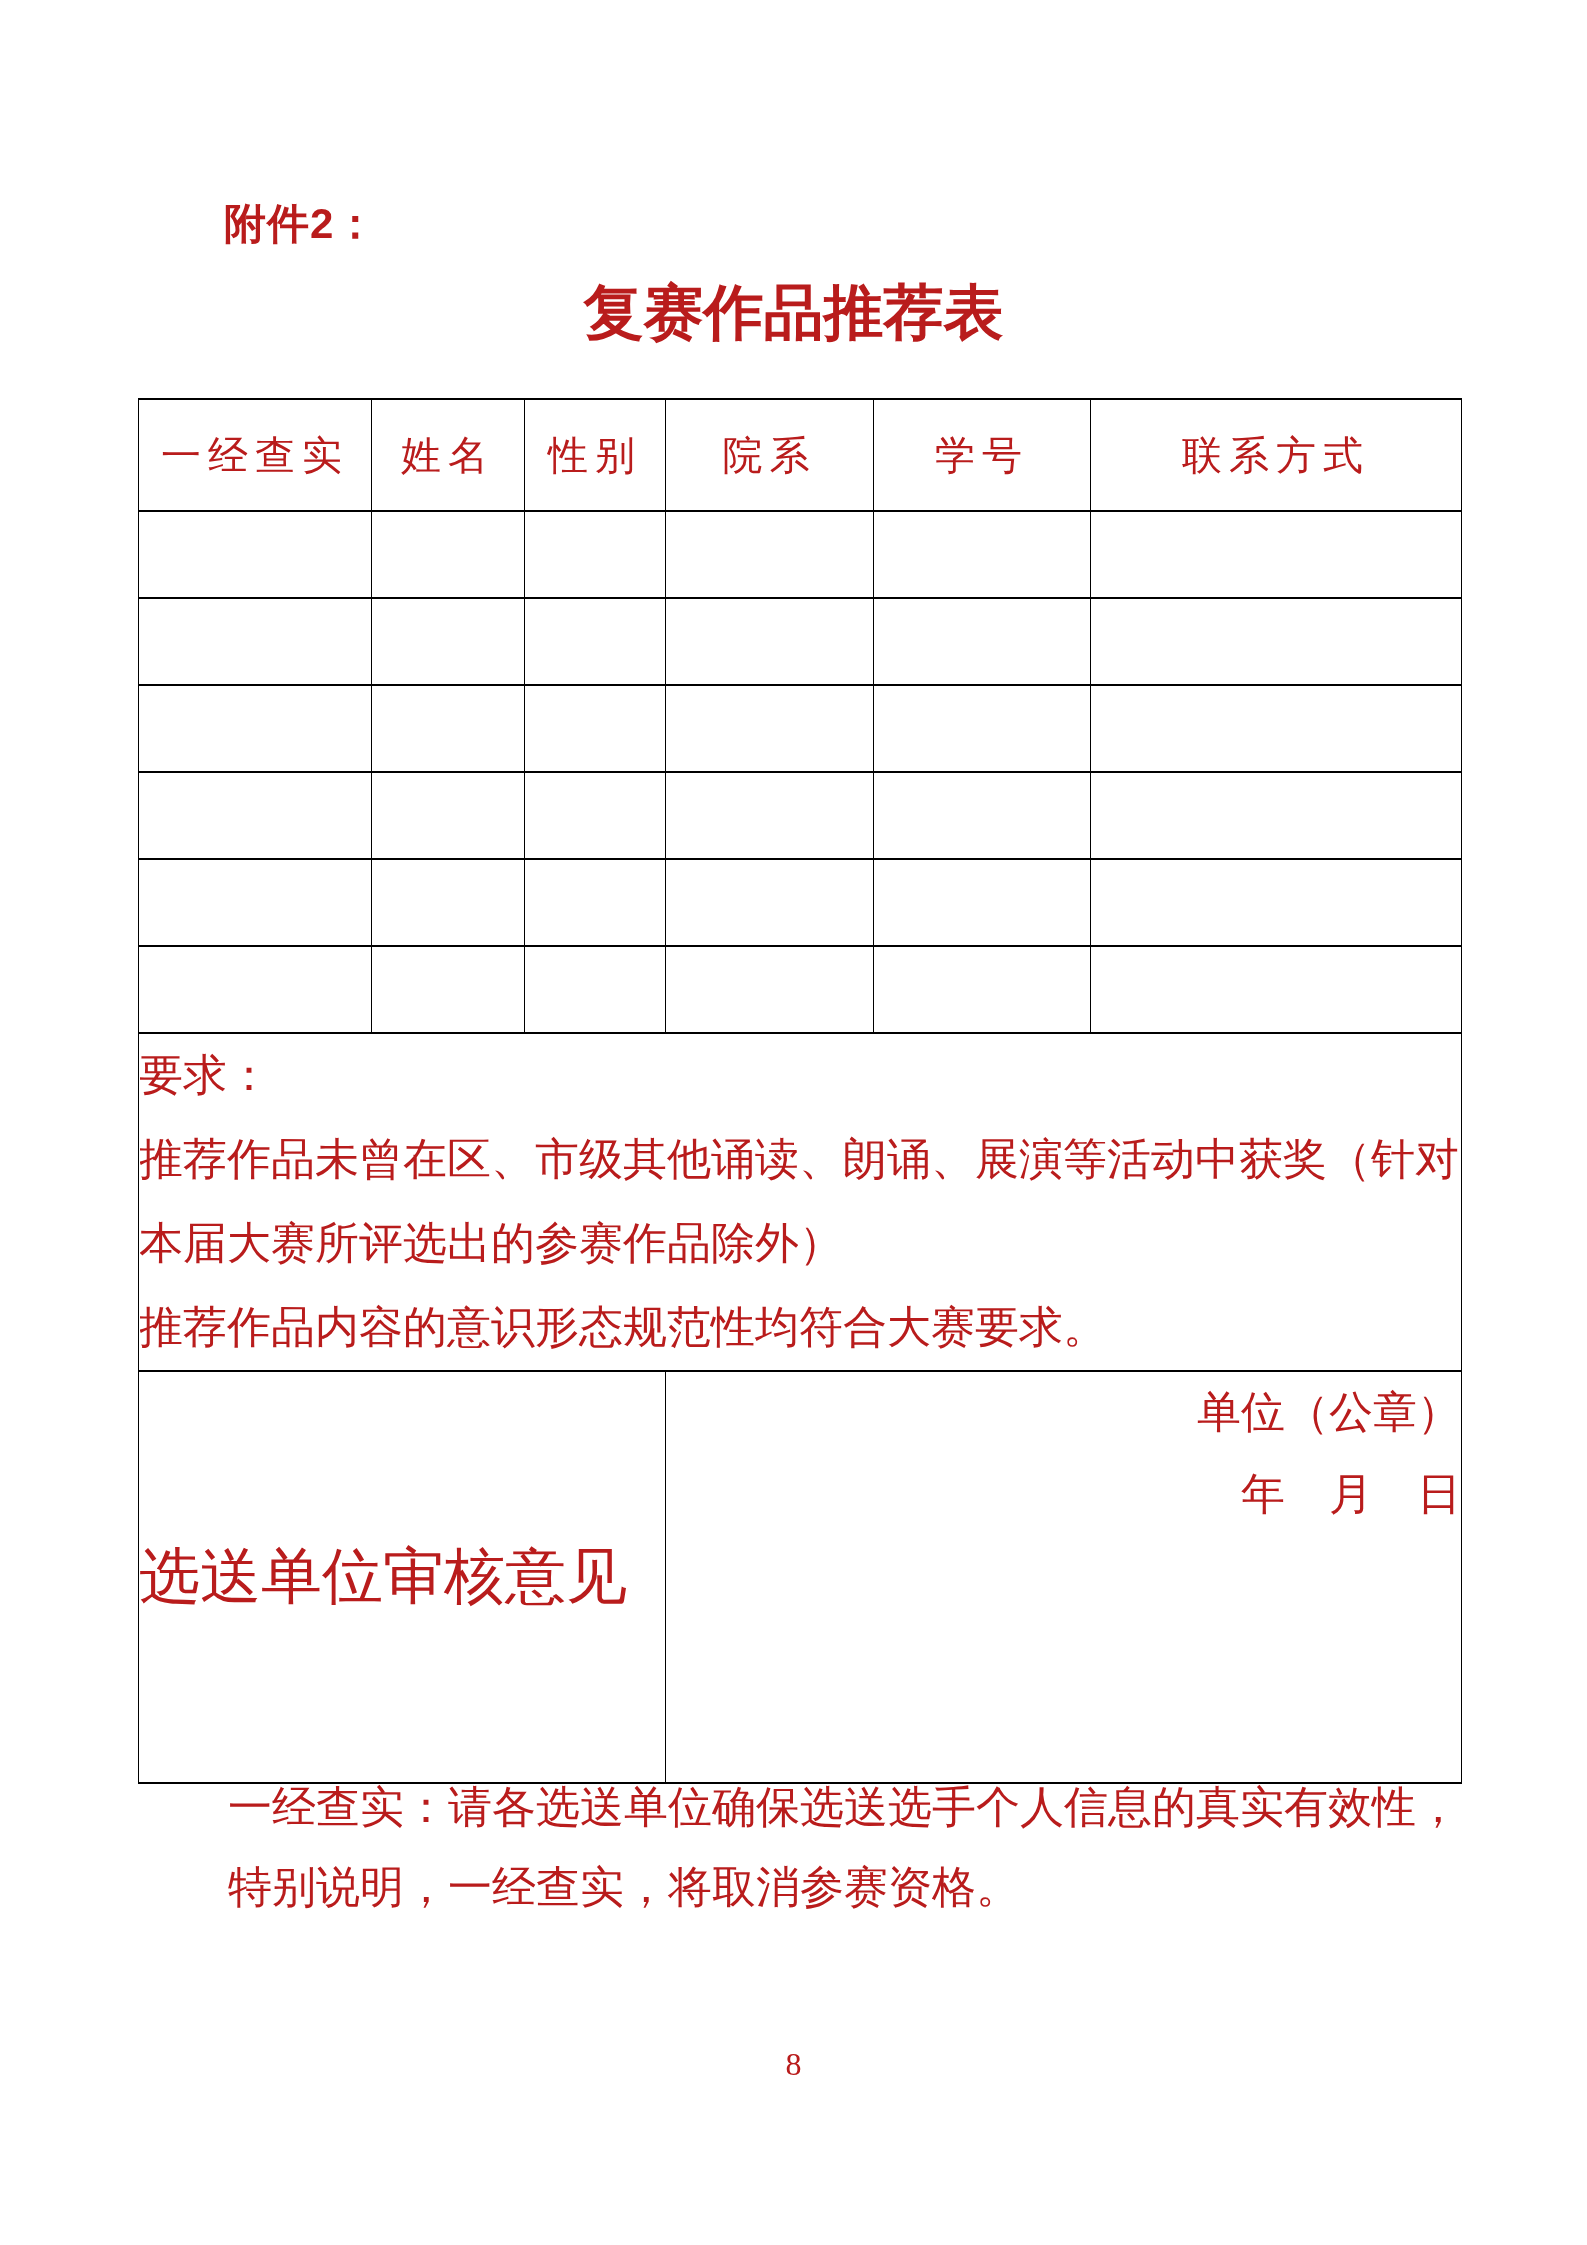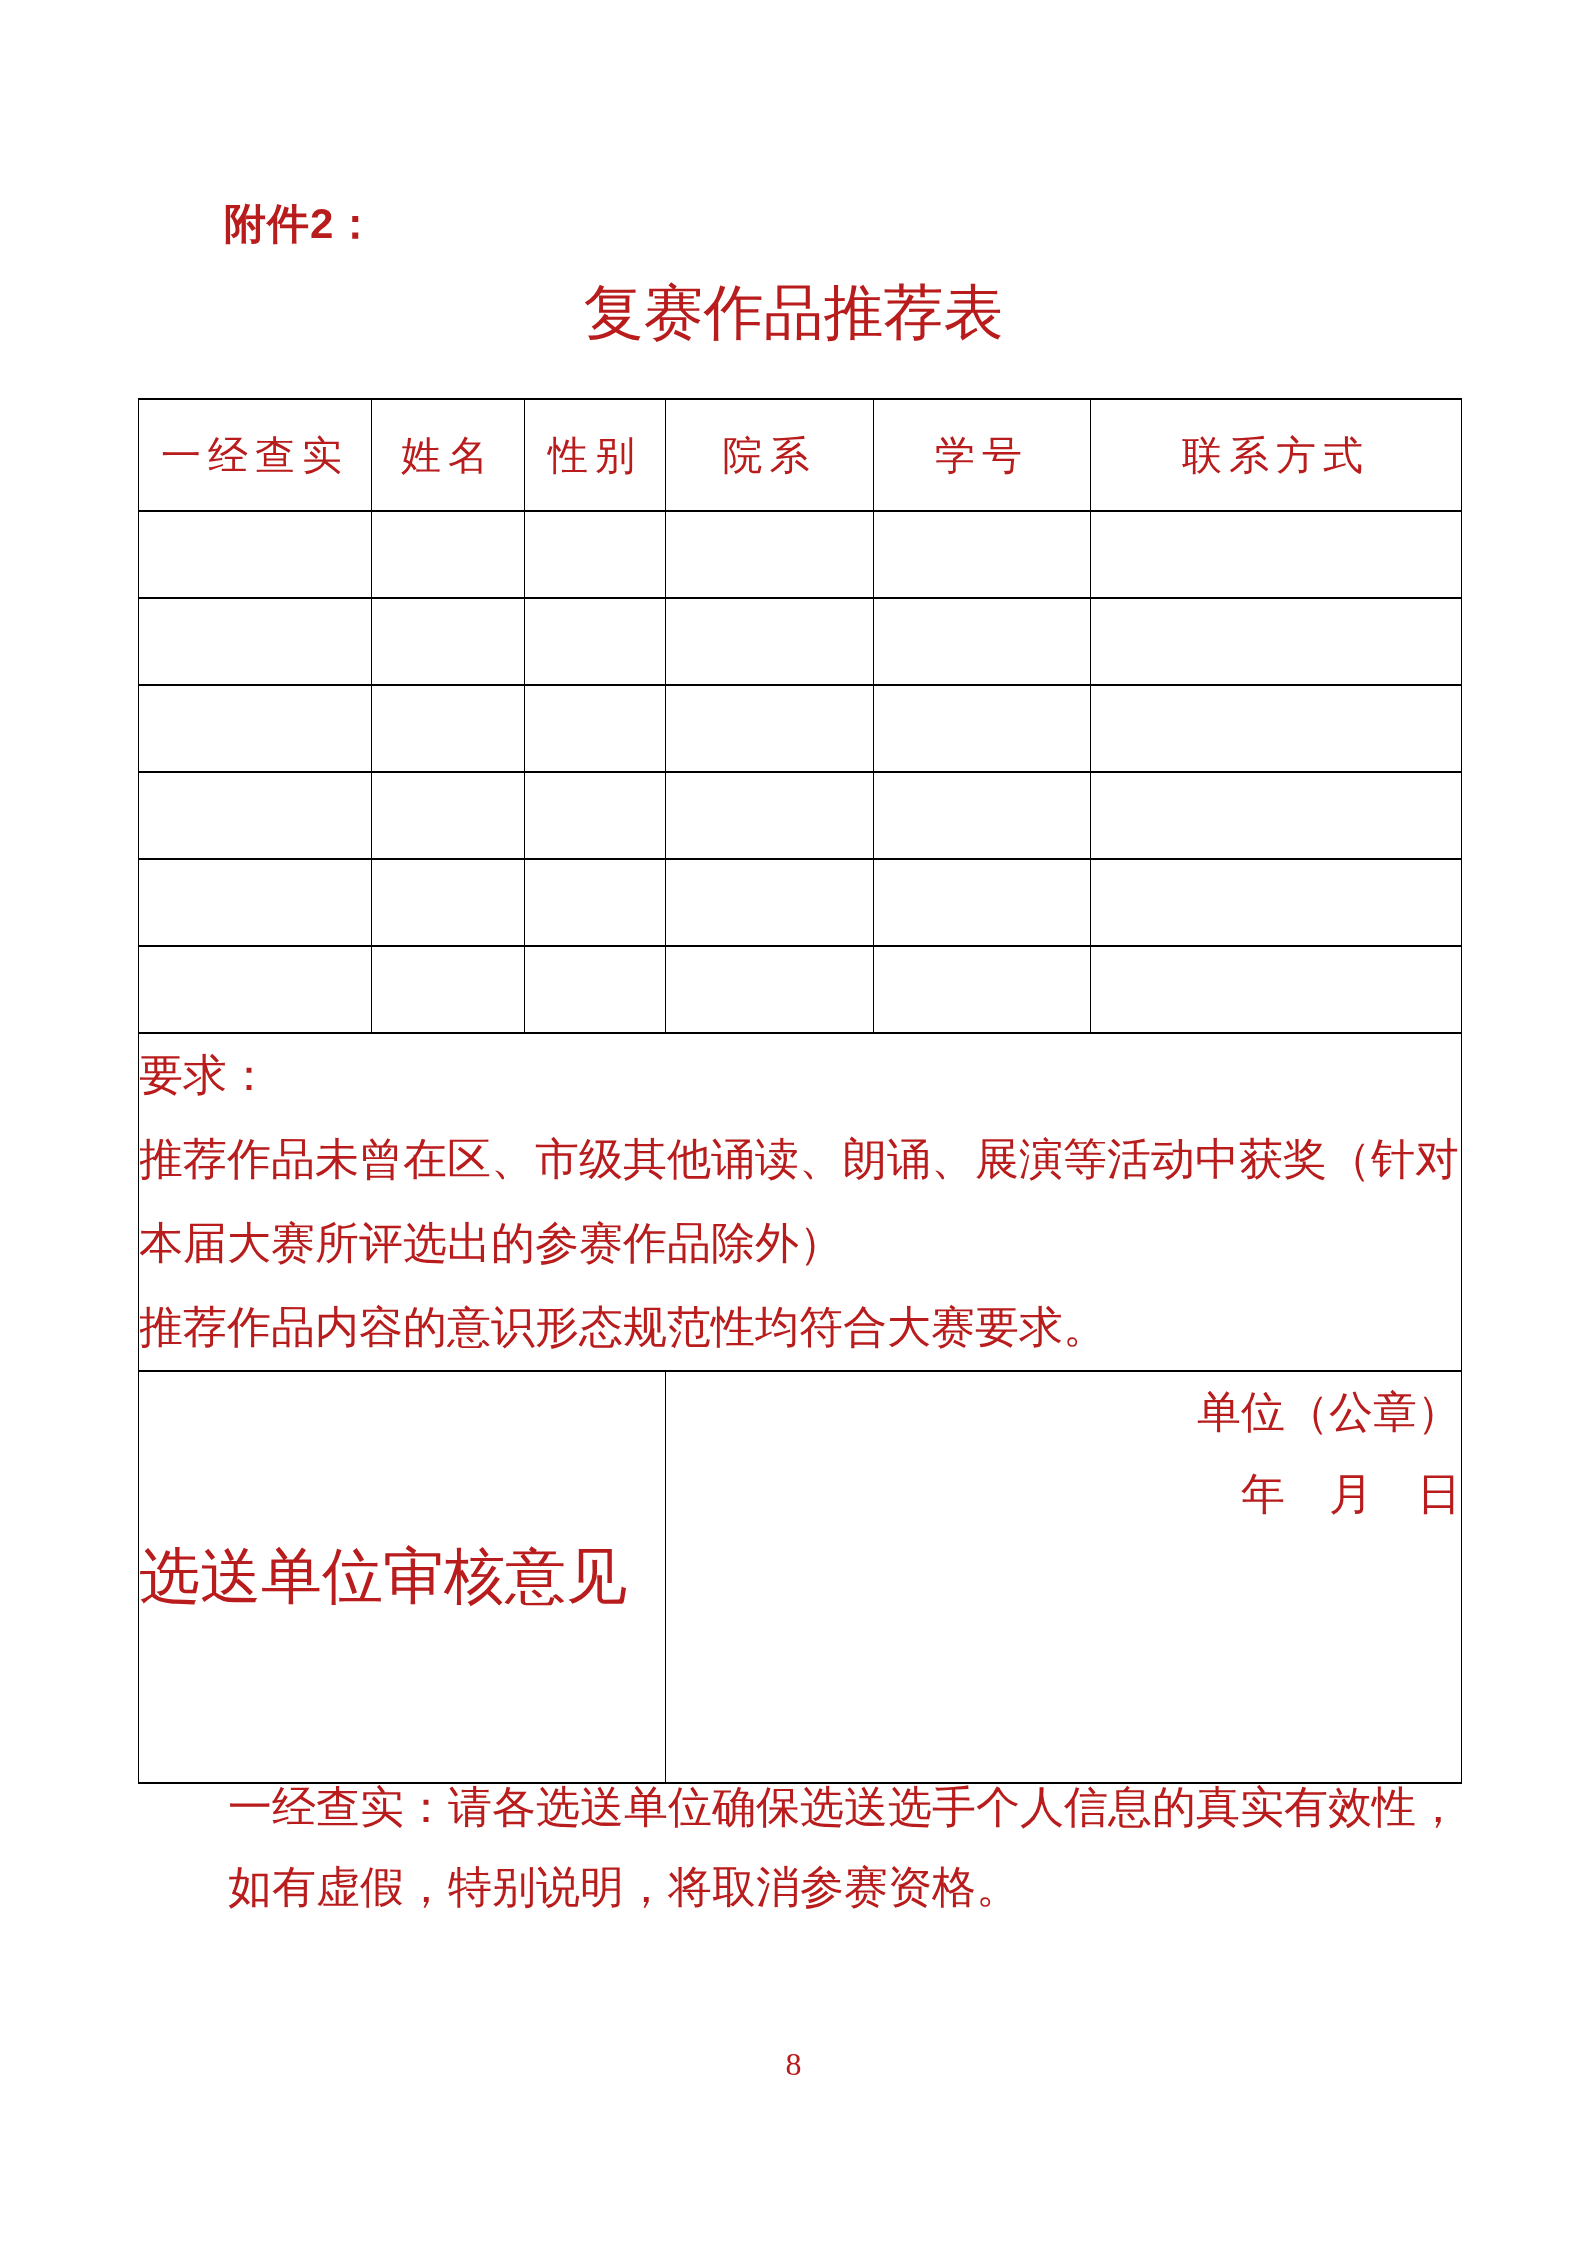--- a/index.html
+++ b/index.html
@@ -27,21 +27,21 @@
     letter-spacing: 1px;
     white-space: nowrap;
   }
   .doc-title {
     position: absolute;
     left: 0;
     top: 281px;
     width: 100%;
     text-align: center;
     font-family: "Liberation Serif", serif;
-    font-weight: normal;
+    font-weight: bold;
     font-size: 60px;
     line-height: 64px;
     white-space: nowrap;
   }
   table.form {
     position: absolute;
     left: 138px;
     top: 398px;
     width: 1323px;
     border-collapse: collapse;
@@ -213,18 +213,18 @@
         <td class="review-sign-cell" colspan="3">
           <div class="sign-line">单位（公章）</div>
           <div class="sign-line">年　月　日</div>
         </td>
       </tr>
     </tbody>
   </table>
 
   <div class="special-note">
     <div class="note-line">一经查实：请各选送单位确保选送选手个人信息的真实有效性，</div>
-    <div class="note-line">如有虚假，特别说明，将取消参赛资格。</div>
+    <div class="note-line">特别说明，一经查实，将取消参赛资格。</div>
   </div>
 
   <div class="page-number">8</div>
 
 </div>
 
 </body></html>

